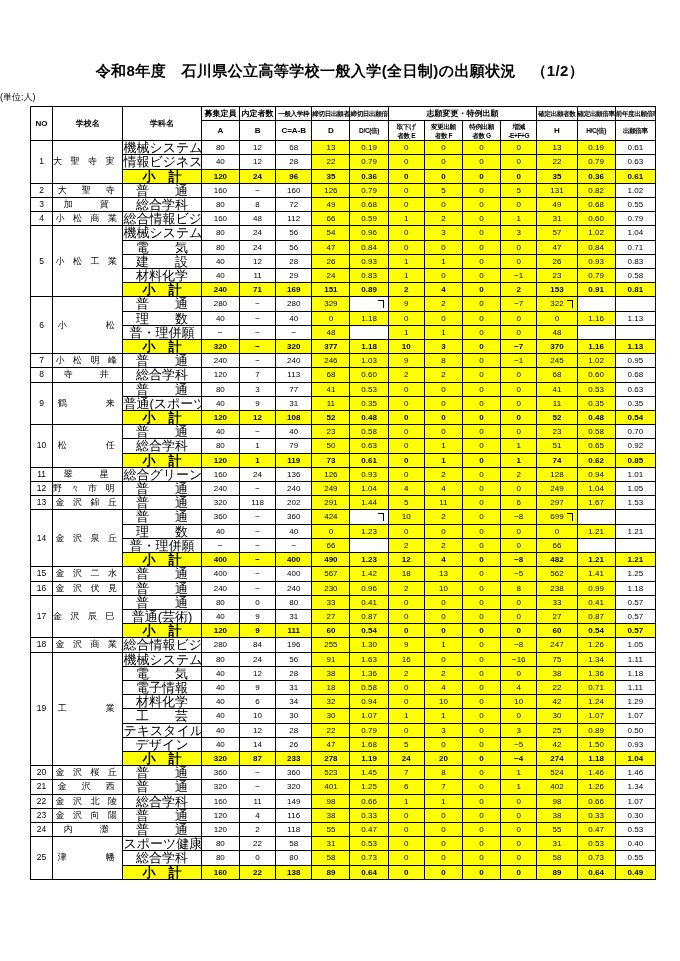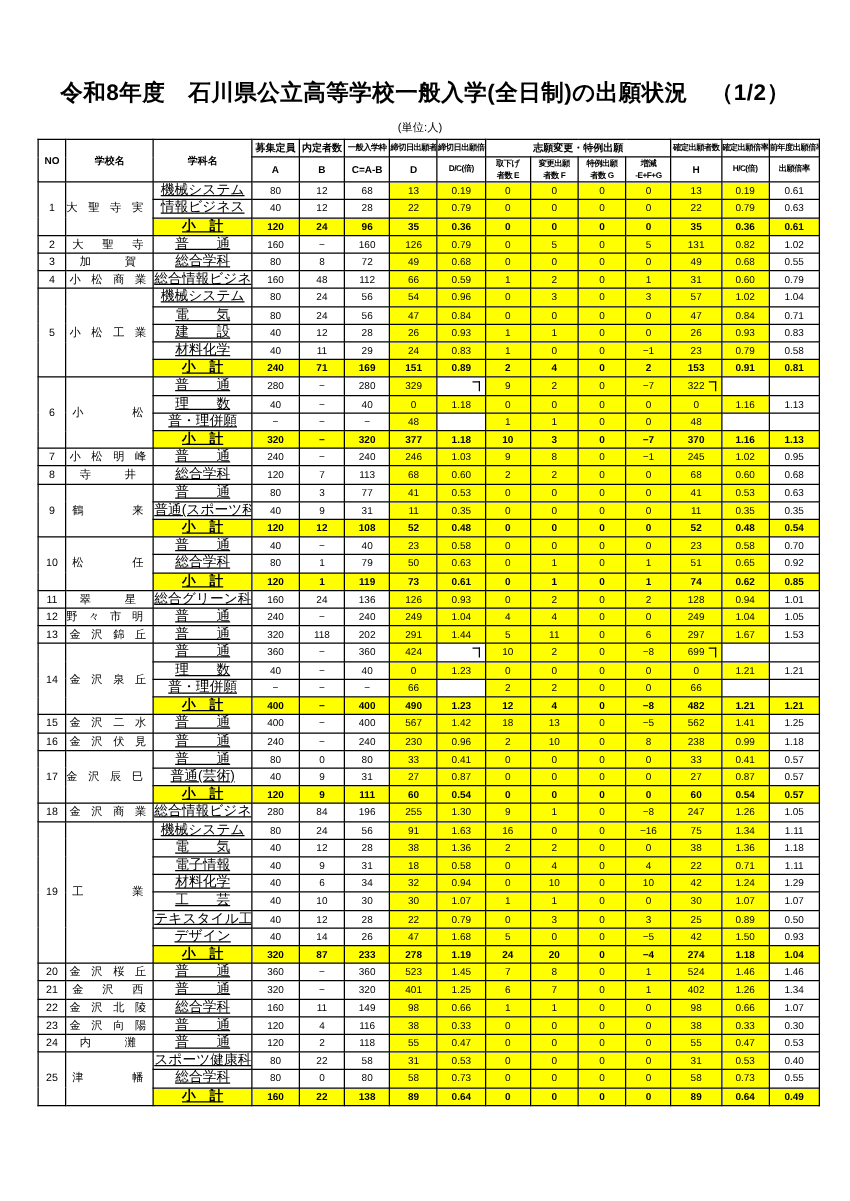--- a/index.html
+++ b/index.html
@@ -5,27 +5,27 @@
   html,body{margin:0;padding:0;background:#ffffff;}
   body{
     width:680px;height:961px;
     font-family:"Liberation Sans","DejaVu Sans",sans-serif;
     color:#000;
     -webkit-font-smoothing:none;
   }
   .page{position:relative;width:680px;height:961px;box-sizing:border-box;padding:0;}
   .title{
     text-align:center;
-    font-size:18px;
+    font-size:15px;
     font-weight:bold;
     letter-spacing:0.4px;
     padding-top:62px;
   }
   .unit{
-    text-align:center;
+    text-align:left;
     font-size:9px;
     padding-right:8px;
     padding-top:10px;
   }
   .tablewrap{padding:2px 24px 0 30px;}
   table{
     border-collapse:collapse;
     width:626px;
     table-layout:fixed;
     font-size:8px;
@@ -37,21 +37,21 @@
     line-height:13.2px;
     text-align:center;
     vertical-align:middle;
     overflow:hidden;
     white-space:nowrap;
   }
   thead th{font-weight:bold;font-size:8px;}
   .hdr-top th{height:13px;}
   .hdr-bot th{height:19px;line-height:9px;}
   .hdr-bot th span{display:block;}
-  .subj{font-size:11px;text-decoration:underline;}
+  .subj{font-size:13px;}
   .school{font-size:9px;letter-spacing:3px;}
   .no{font-size:8.5px;}
   .sum-row td{background:#ffff00;font-weight:bold;}
   .hl{background:#ffff00;}
   .b{font-weight:bold;}
   .tiny{font-size:6.6px;letter-spacing:-0.4px;}
   .bracket{position:relative;text-align:center;}
   .bracket::after{
     content:"";
     position:absolute;

